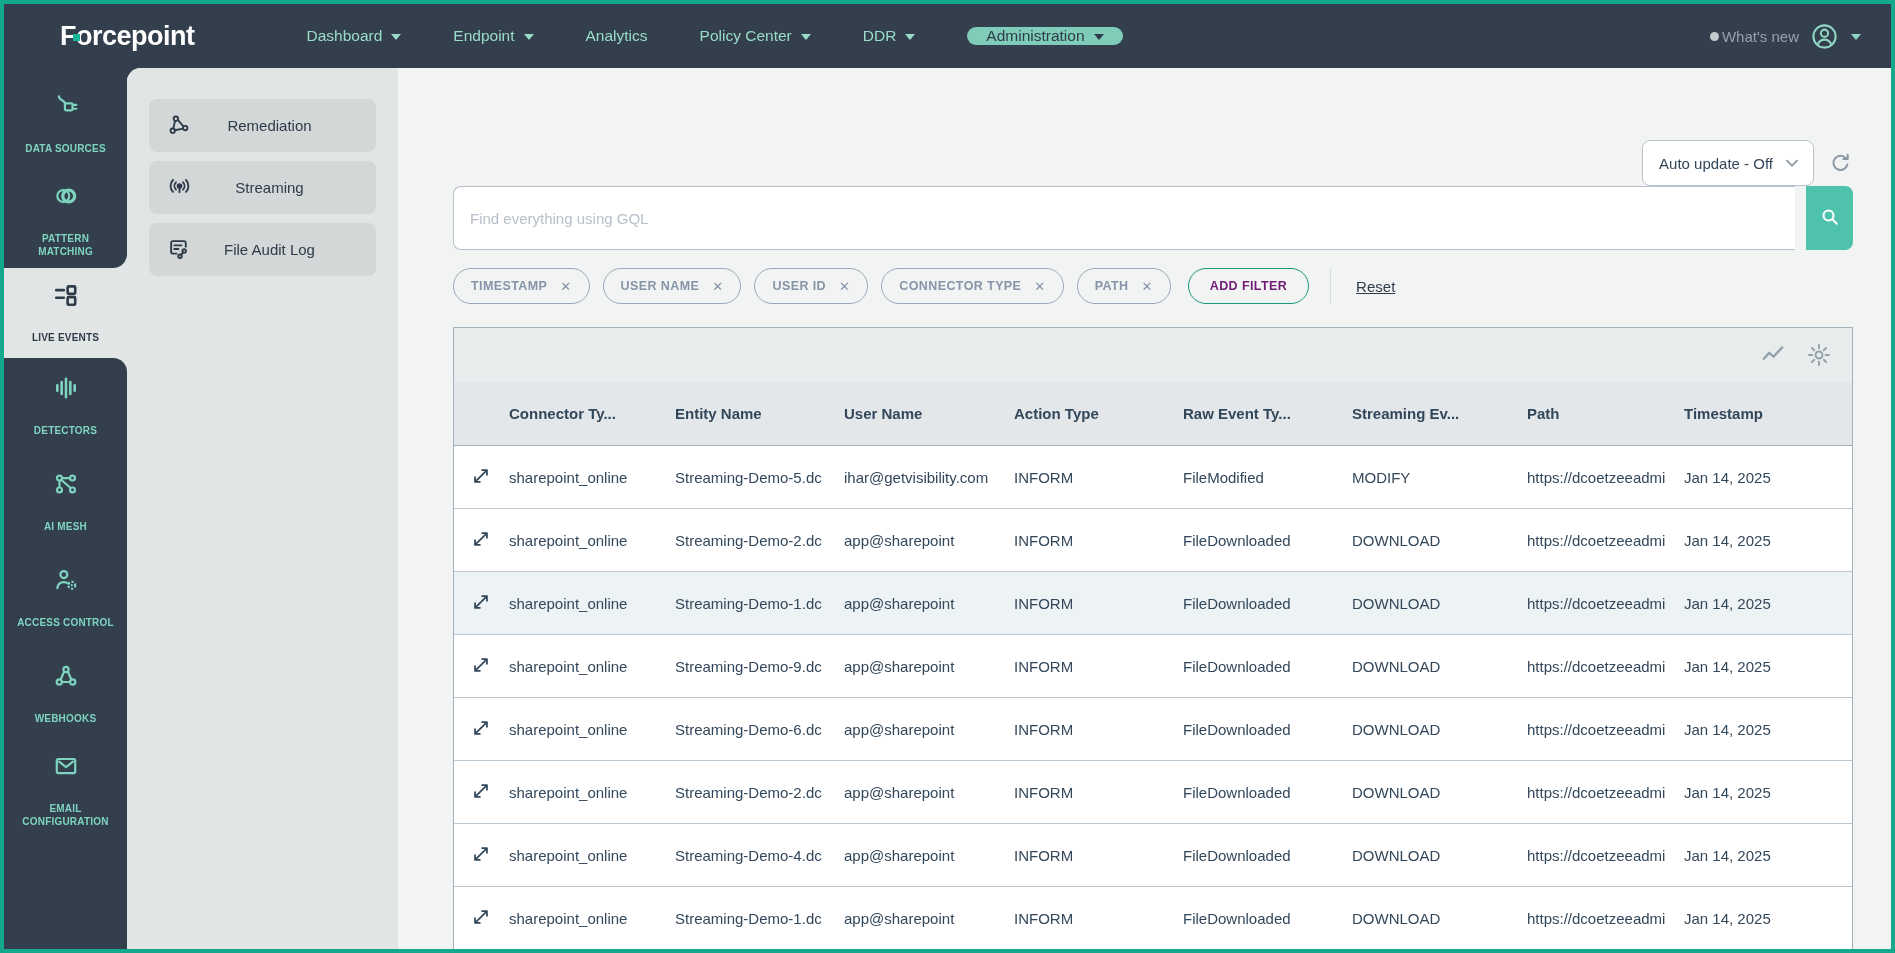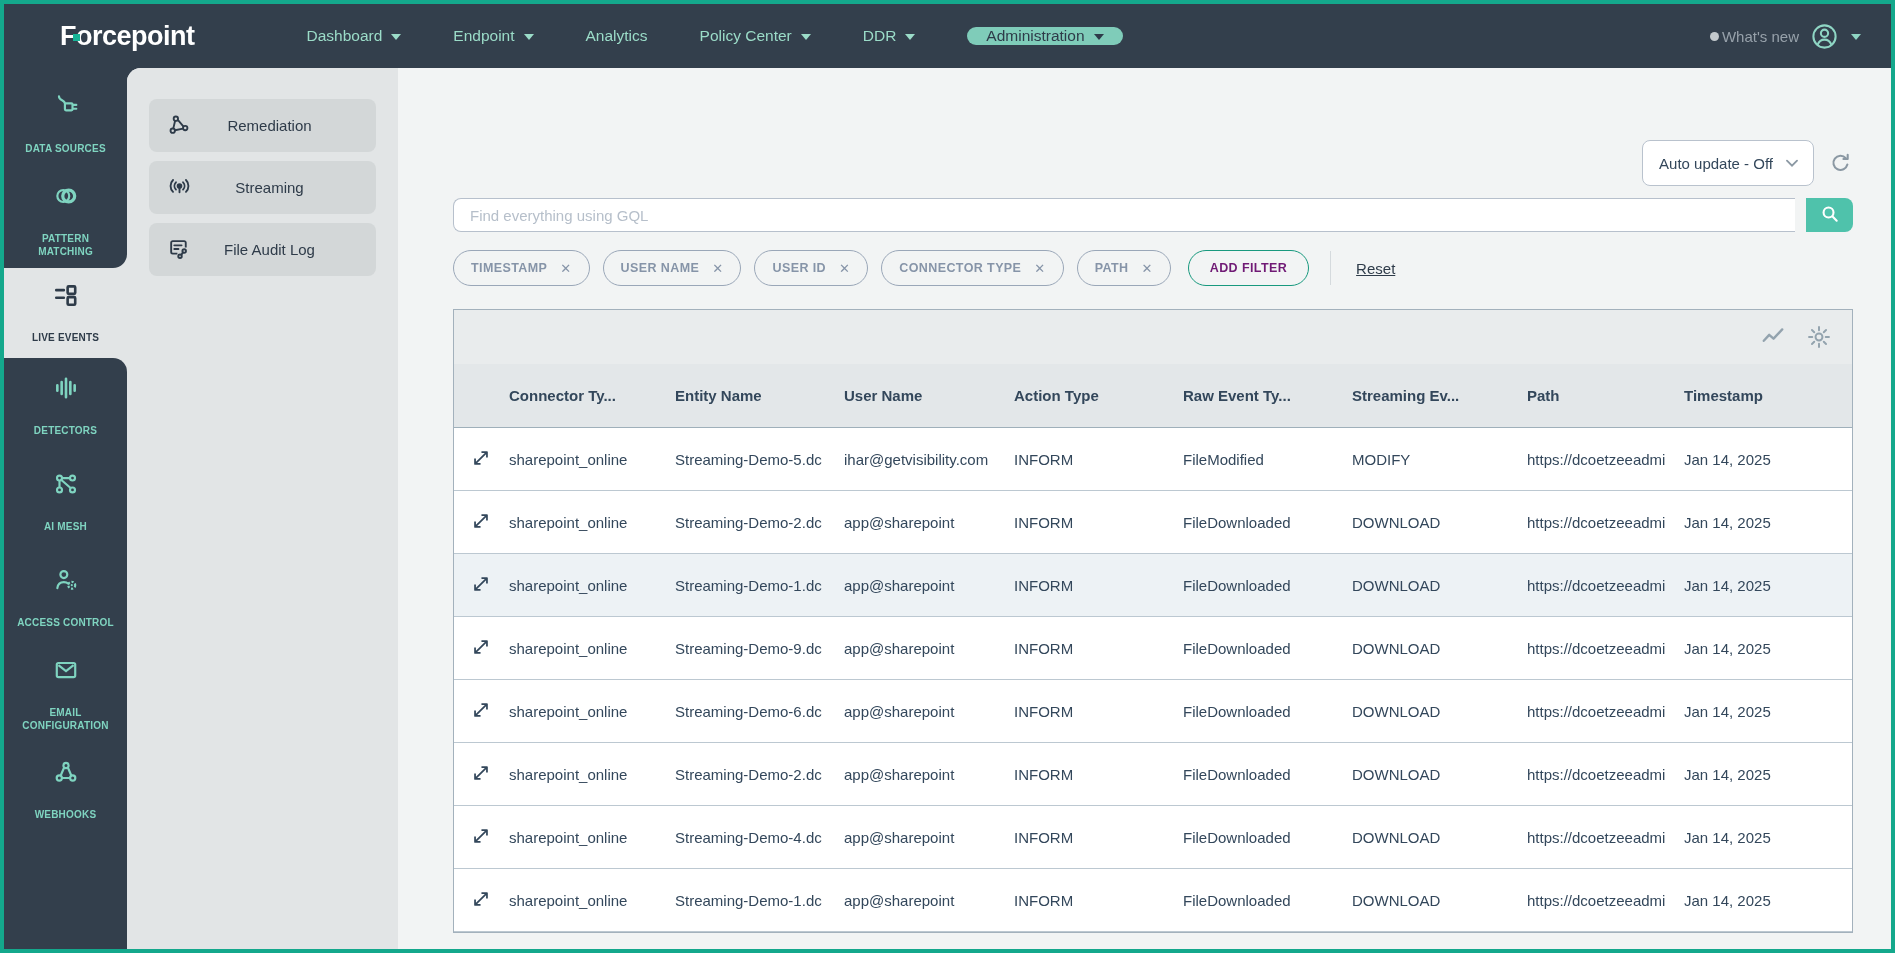--- a/index.html
+++ b/index.html
@@ -52,21 +52,21 @@
 
   
   .main { flex: 1; min-width: 0; padding: 12px 38px 0 55px; }
   .row-auto { display: flex; justify-content: flex-end; align-items: center; gap: 14px; margin-top: 60px; }
   .select { background: #fff; border: 1px solid #b9c2cd; border-radius: 8px; height: 46px; display: flex; align-items: center; padding: 0 10px 0 16px; font-size: 15px; color: #33475b; gap: 8px; cursor: pointer; }
   .sel-chev { color: #8b98a3; display: flex; }
   .sel-chev svg { width: 22px; height: 22px; }
   .refresh { color: #8b98a3; display: flex; cursor: pointer; }
   .refresh svg { width: 25px; height: 25px; }
 
-  .search-row { display: flex; margin-top: 12px; height: 34px; gap: 11px; }
+  .search-row { display: flex; height: 64px; gap: 11px; }
   .search-row input { flex: 1; border: 1px solid #b7c0cc; border-right: none; border-radius: 8px 0 0 8px; padding: 0 16px; font-size: 15px; color: #33475b; background: #fff; outline: none; font-family: inherit; }
   .search-row input::placeholder { color: #b6bfca; }
   .search-btn { width: 47px; background: #4fc2ab; border: none; border-radius: 0 8px 8px 0; display: flex; align-items: center; justify-content: center; cursor: pointer; }
   .search-btn svg { width: 23px; height: 23px; }
 
   .chips { display: flex; align-items: center; gap: 13px; margin-top: 18px; }
   .chip { display: inline-flex; align-items: center; gap: 13px; height: 36px; padding: 0 17px; border: 1.6px solid #9aa7b8; border-radius: 18px; color: #8694a8; font-size: 12.5px; font-weight: bold; letter-spacing: .4px; cursor: pointer; white-space: nowrap; }
   .chip .x { font-size: 13px; cursor: pointer; }
   .add-filter { height: 36px; padding: 0 21px; border: 1.6px solid #18997e; border-radius: 18px; background: transparent; color: #701a75; font-weight: bold; font-size: 12.5px; letter-spacing: .4px; cursor: pointer; margin-left: 4px; font-family: inherit; }
   .vdiv { width: 1px; height: 34px; background: #d5dadd; margin: 0 12px 0 8px; }
@@ -195,36 +195,36 @@
                 <path d="M4 19.5c.5-3.8 3.2-5.5 6-5.5 1.6 0 3.1.5 4.2 1.5" stroke-linecap="round"></path>
                 <circle cx="17.3" cy="16.8" r="3.2" stroke-dasharray="2 1.6"></circle>
                 <circle cx="17.3" cy="16.8" r="1" fill="currentColor" stroke="none"></circle>
               </svg>
             </span>
             <span class="lbl">ACCESS CONTROL</span>
           </div>
           <div class="side-item">
             <span class="ic">
               <svg viewBox="0 0 24 24" fill="none" stroke="currentColor" stroke-width="2">
-                <rect x="3.5" y="5.5" width="17" height="13" rx="1.5"></rect>
-                <path d="M5 7.5l7 5.5 7-5.5"></path>
-              </svg>
-            </span>
-            <span class="lbl">EMAIL CONFIGURATION</span>
-          </div>
-          <div class="side-item">
-            <span class="ic">
-              <svg viewBox="0 0 24 24" fill="none" stroke="currentColor" stroke-width="2">
                 <circle cx="12" cy="6" r="2.4"></circle>
                 <circle cx="5.8" cy="17.5" r="2.4"></circle>
                 <circle cx="18.2" cy="17.5" r="2.4"></circle>
                 <path d="M10.3 7.9l-3.2 7.3M13.7 7.9l3.2 7.3M8.2 17.5h7.6"></path>
               </svg>
             </span>
             <span class="lbl">WEBHOOKS</span>
+          </div>
+          <div class="side-item">
+            <span class="ic">
+              <svg viewBox="0 0 24 24" fill="none" stroke="currentColor" stroke-width="2">
+                <rect x="3.5" y="5.5" width="17" height="13" rx="1.5"></rect>
+                <path d="M5 7.5l7 5.5 7-5.5"></path>
+              </svg>
+            </span>
+            <span class="lbl">EMAIL CONFIGURATION</span>
           </div>
         </div>
       </aside>
 
     <div class="content-outer">
       <div class="content">
 
         <aside class="subnav" id="subnav">
             <div class="sub-card">
               <span class="ic">

